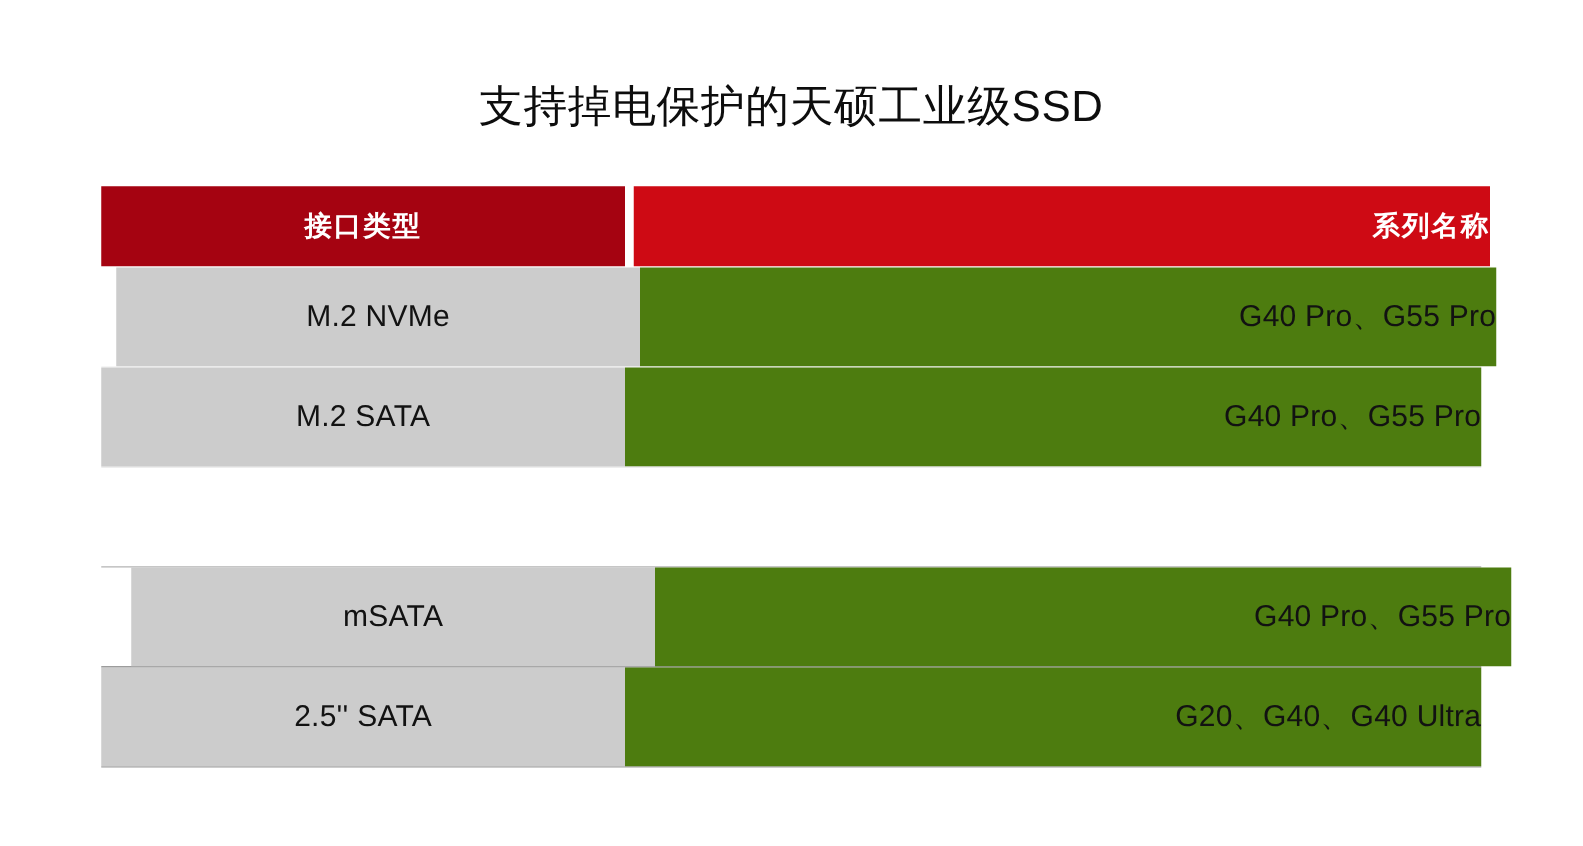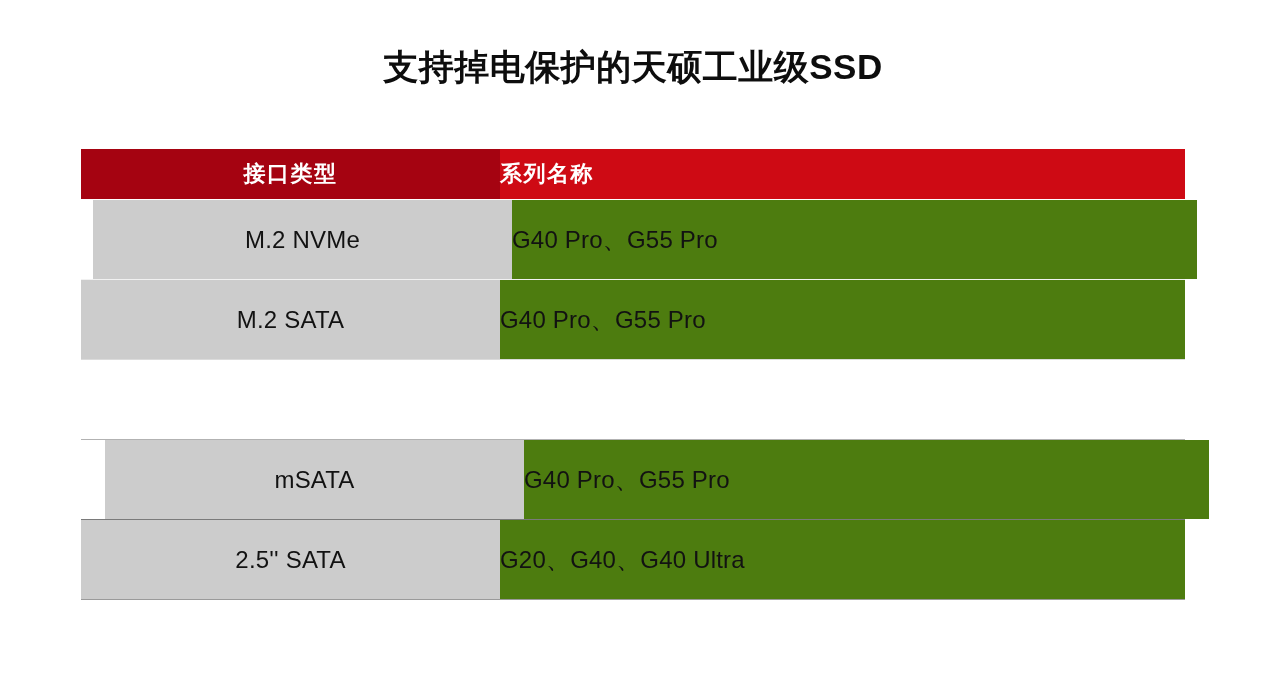--- a/index.html
+++ b/index.html
@@ -22,25 +22,25 @@
     width: 1266px;
     height: 677px;
     background: #ffffff;
     box-sizing: border-box;
   }
 
   
   .slide-title {
     position: absolute;
     left: 0;
-    top: 44px;
+    top: 63px;
     width: 1266px;
     text-align: center;
     font-size: 35px;
-    font-weight: bold;
+    font-weight: normal;
     letter-spacing: 0.5px;
     color: #0d0d0d;
     line-height: 46px;
     white-space: nowrap;
   }
 
   
   .table-wrap {
     position: absolute;
     left: 81px;
@@ -64,26 +64,27 @@
     align-items: center;
     justify-content: center;
   }
 
   .t-col-right {
     width: 685px;
     flex: 0 0 685px;
     box-sizing: border-box;
     display: flex;
     align-items: center;
-    justify-content: flex-start;
+    justify-content: flex-end;
   }
 
   
   .t-head {
-    height: 50px;
+    height: 64px;
+    gap: 7px;
   }
   .t-head .t-col-left {
     background: #a50311;
   }
   .t-head .t-col-right {
     background: #ce0a14;
   }
   .t-head .cell-text {
     color: #ffffff;
     font-size: 22px;

